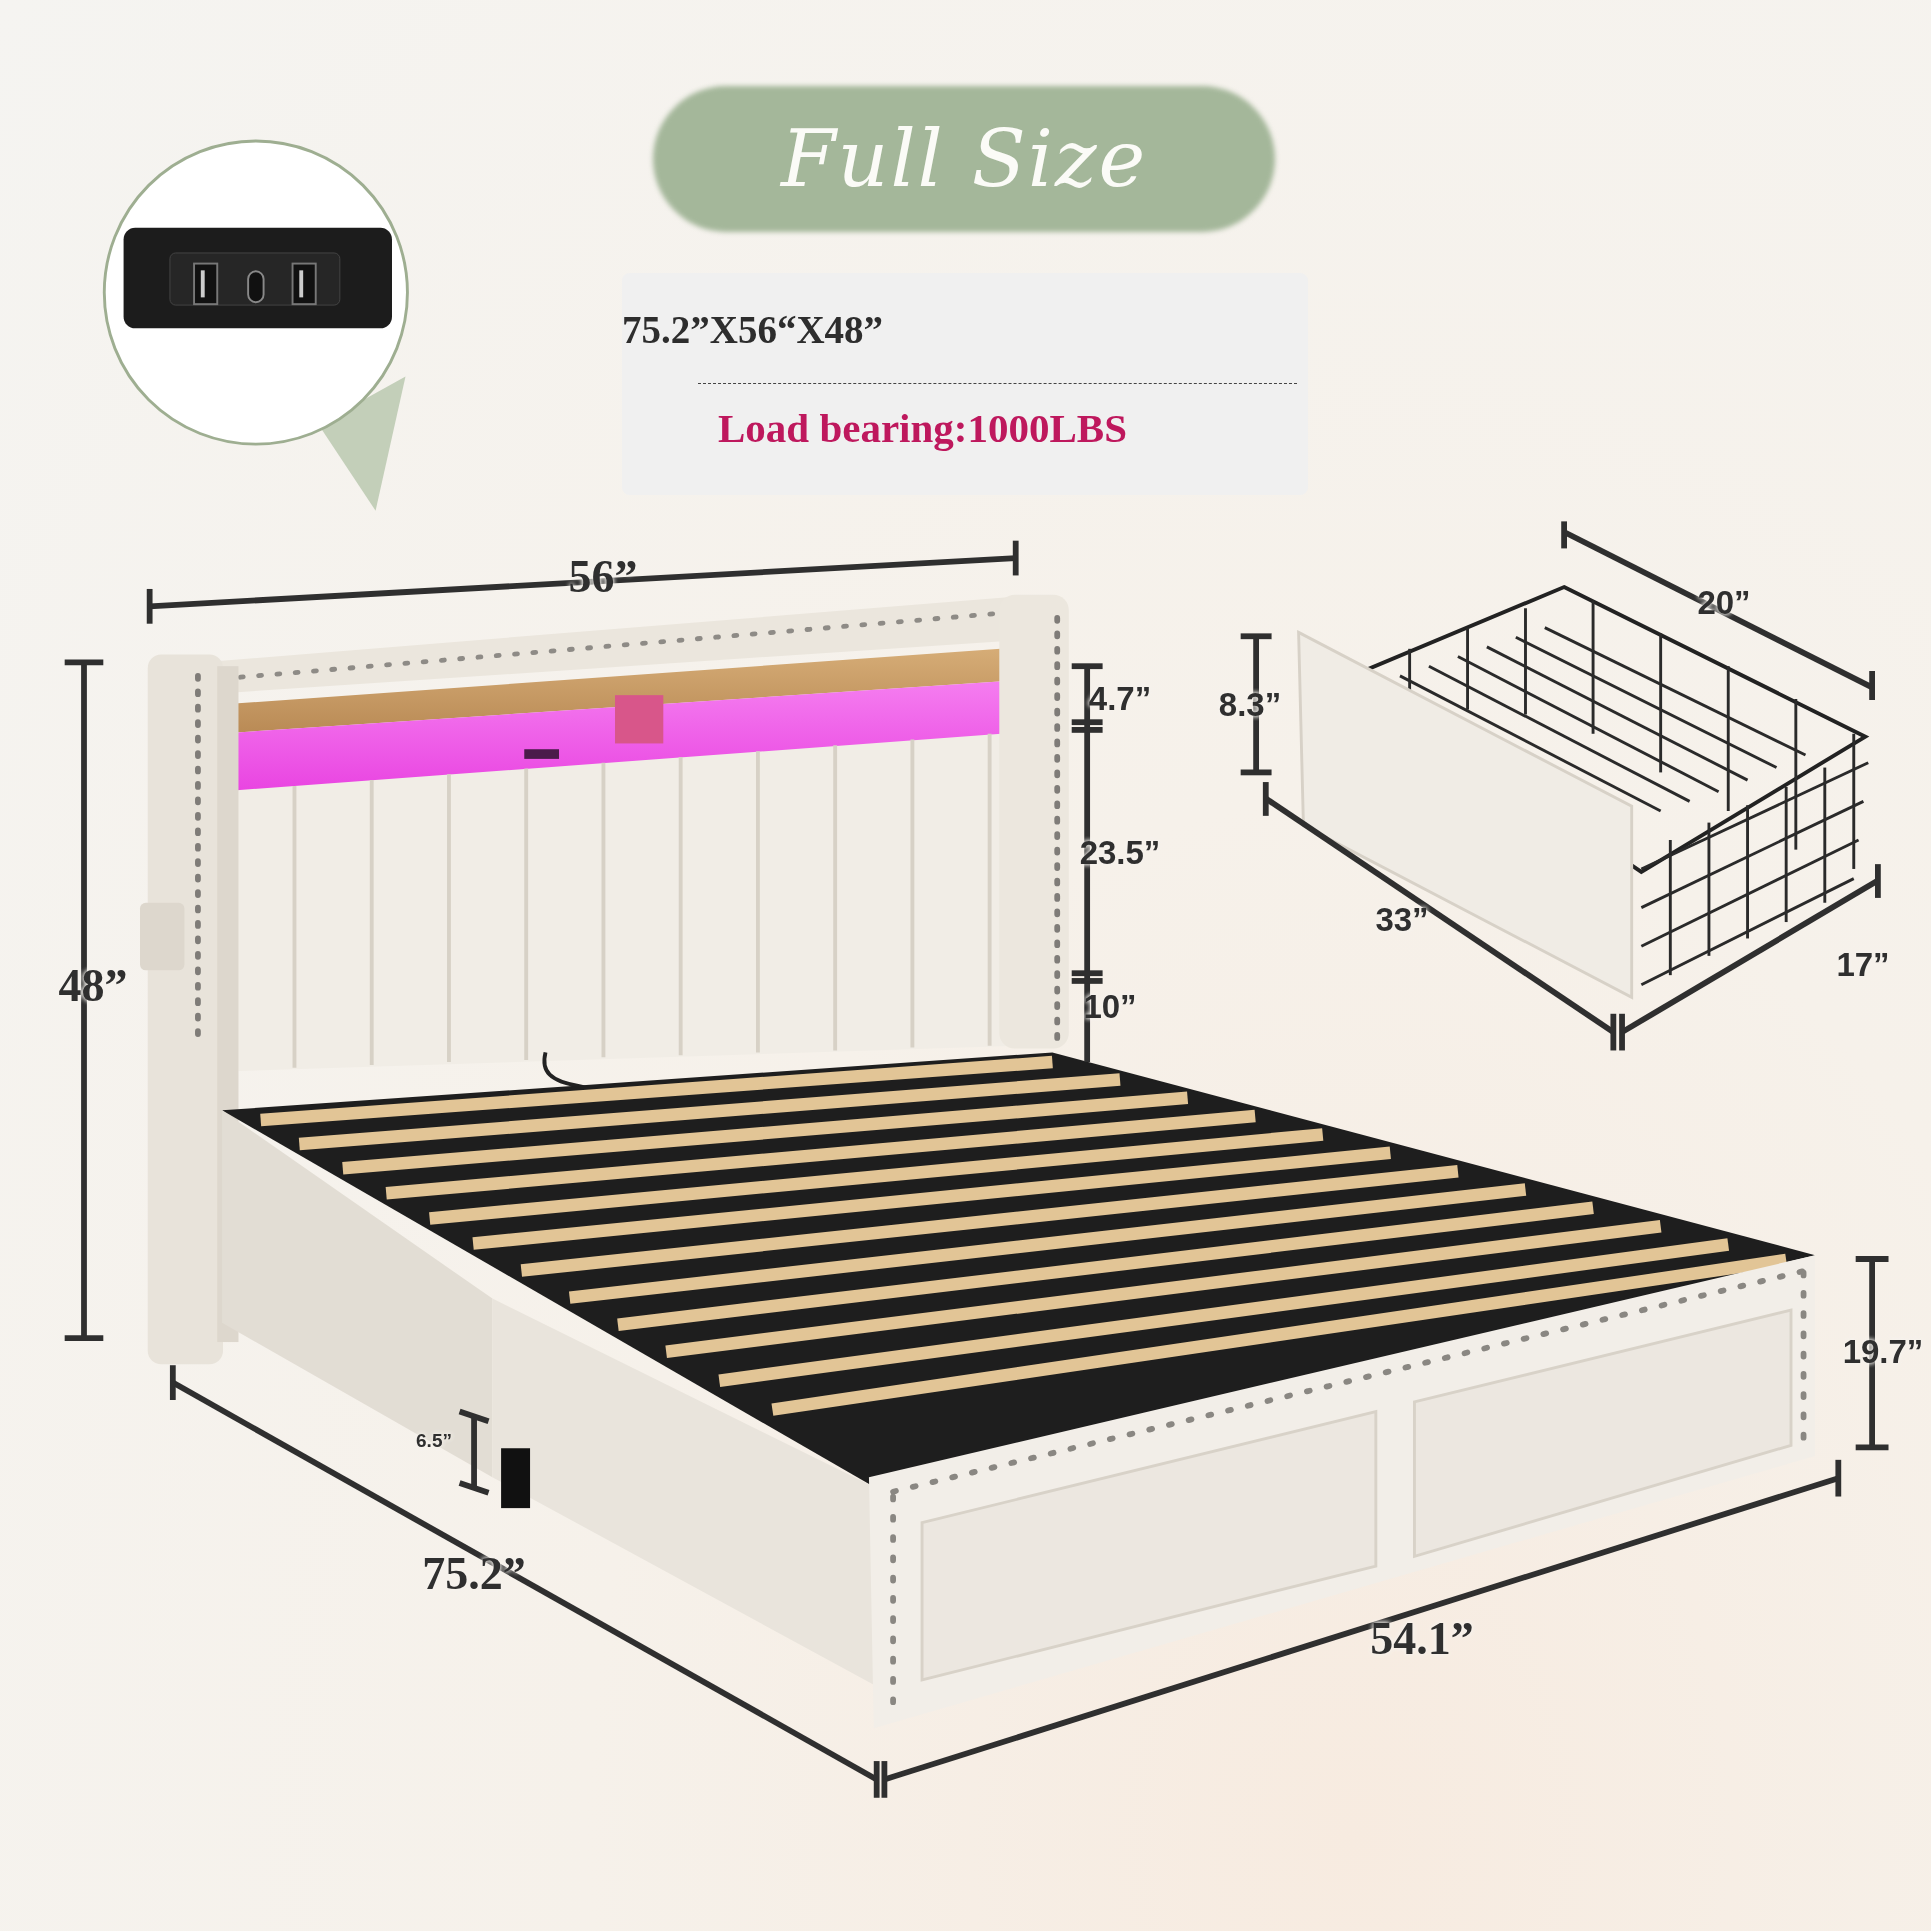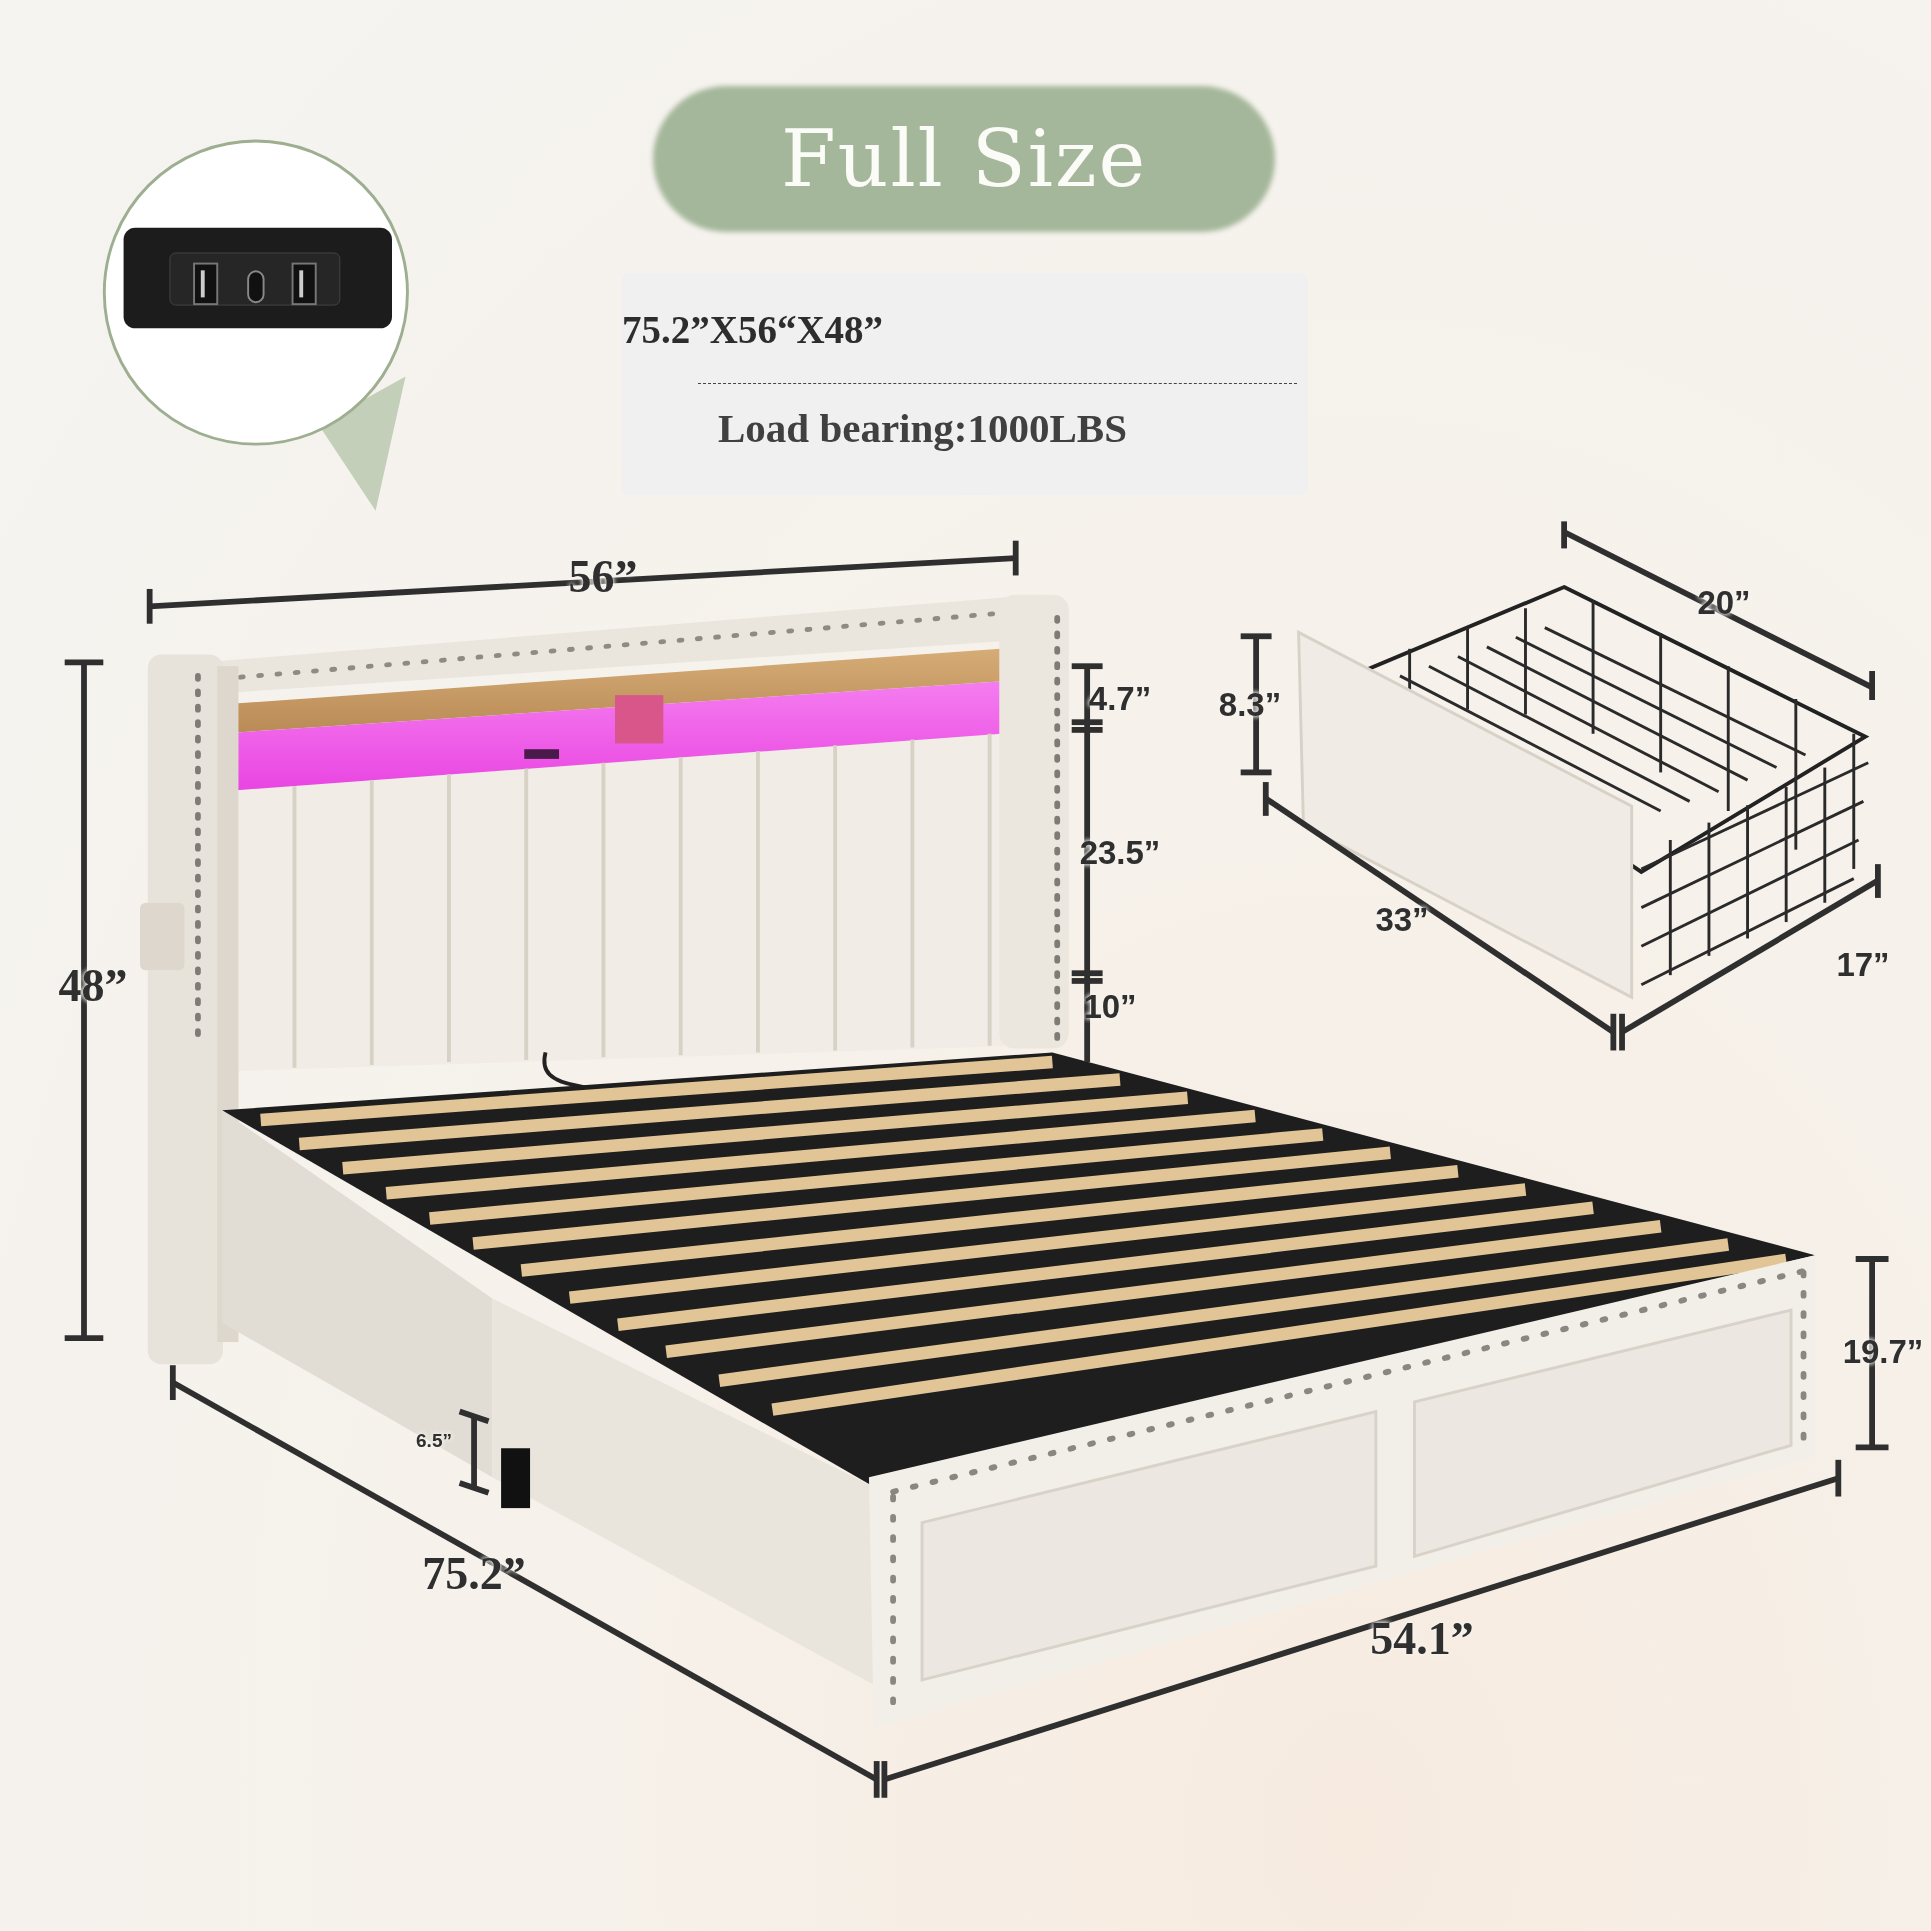--- a/index.html
+++ b/index.html
@@ -1,24 +1,24 @@
 <!DOCTYPE html>
 <html><head>
 <meta charset="utf-8">
 <style>
   html,body{margin:0;padding:0;}
   body{width:1931px;height:1931px;overflow:hidden;background:#f6f3ee;position:relative;font-family:"Liberation Sans",sans-serif;}
   .bg{position:absolute;inset:0;background:radial-gradient(ellipse at 70% 95%,#f7ebe0 0%,#f6f1ea 40%,#f5f4f1 100%);}
   svg.art{position:absolute;left:0;top:0;width:1931px;height:1931px;}
   .pill{position:absolute;left:653px;top:86px;width:622px;height:146px;border-radius:73px;background:#a4b79a;filter:blur(2.9px);}
-  .pill-text{position:absolute;left:653px;top:86px;width:622px;height:146px;display:flex;align-items:center;justify-content:center;color:#fbfbf7;font-family:"DejaVu Serif",serif;font-size:79px;letter-spacing:1.9px;}
+  .pill-text{position:absolute;left:653px;top:86px;width:622px;height:146px;display:flex;align-items:center;justify-content:center;color:#fbfbf7;font-family:"DejaVu Serif",serif;font-style:italic;font-size:79px;letter-spacing:1.9px;}
   .spec{position:absolute;left:622px;top:273px;width:686px;height:222px;background:#f0f0f0;border-radius:7.7px;}
   .spec-dims{position:absolute;left:622px;top:307px;width:686px;font-family:"Liberation Serif",serif;font-weight:bold;font-size:39px;color:#2d2d2d;}
   .spec-dash{position:absolute;left:698px;top:383px;width:599px;border-top:1.9px dashed #444;}
-  .spec-load{position:absolute;left:718px;top:404px;font-family:"Liberation Serif",serif;font-weight:bold;font-size:41px;color:#404040;}
+  .spec-load{position:absolute;left:718px;top:404px;font-family:"Liberation Serif",serif;font-weight:bold;font-size:41px;color:#be185d;}
   .dim{position:absolute;font-family:"Liberation Sans",sans-serif;font-weight:bold;color:#2f2f2f;white-space:nowrap;transform:translate(-50%,-50%);text-shadow:0 0 5.8px #f6f3ee,0 0 5.8px #f6f3ee;}
   .dim.big{font-size:46px;font-family:Liberation Serif, serif;}
   .dim.mid{font-size:33px;text-align:center;}
   .dim.sm{font-size:19px;}
 </style>
 </head>
 <body>
 
 <div class="bg"></div>
 

